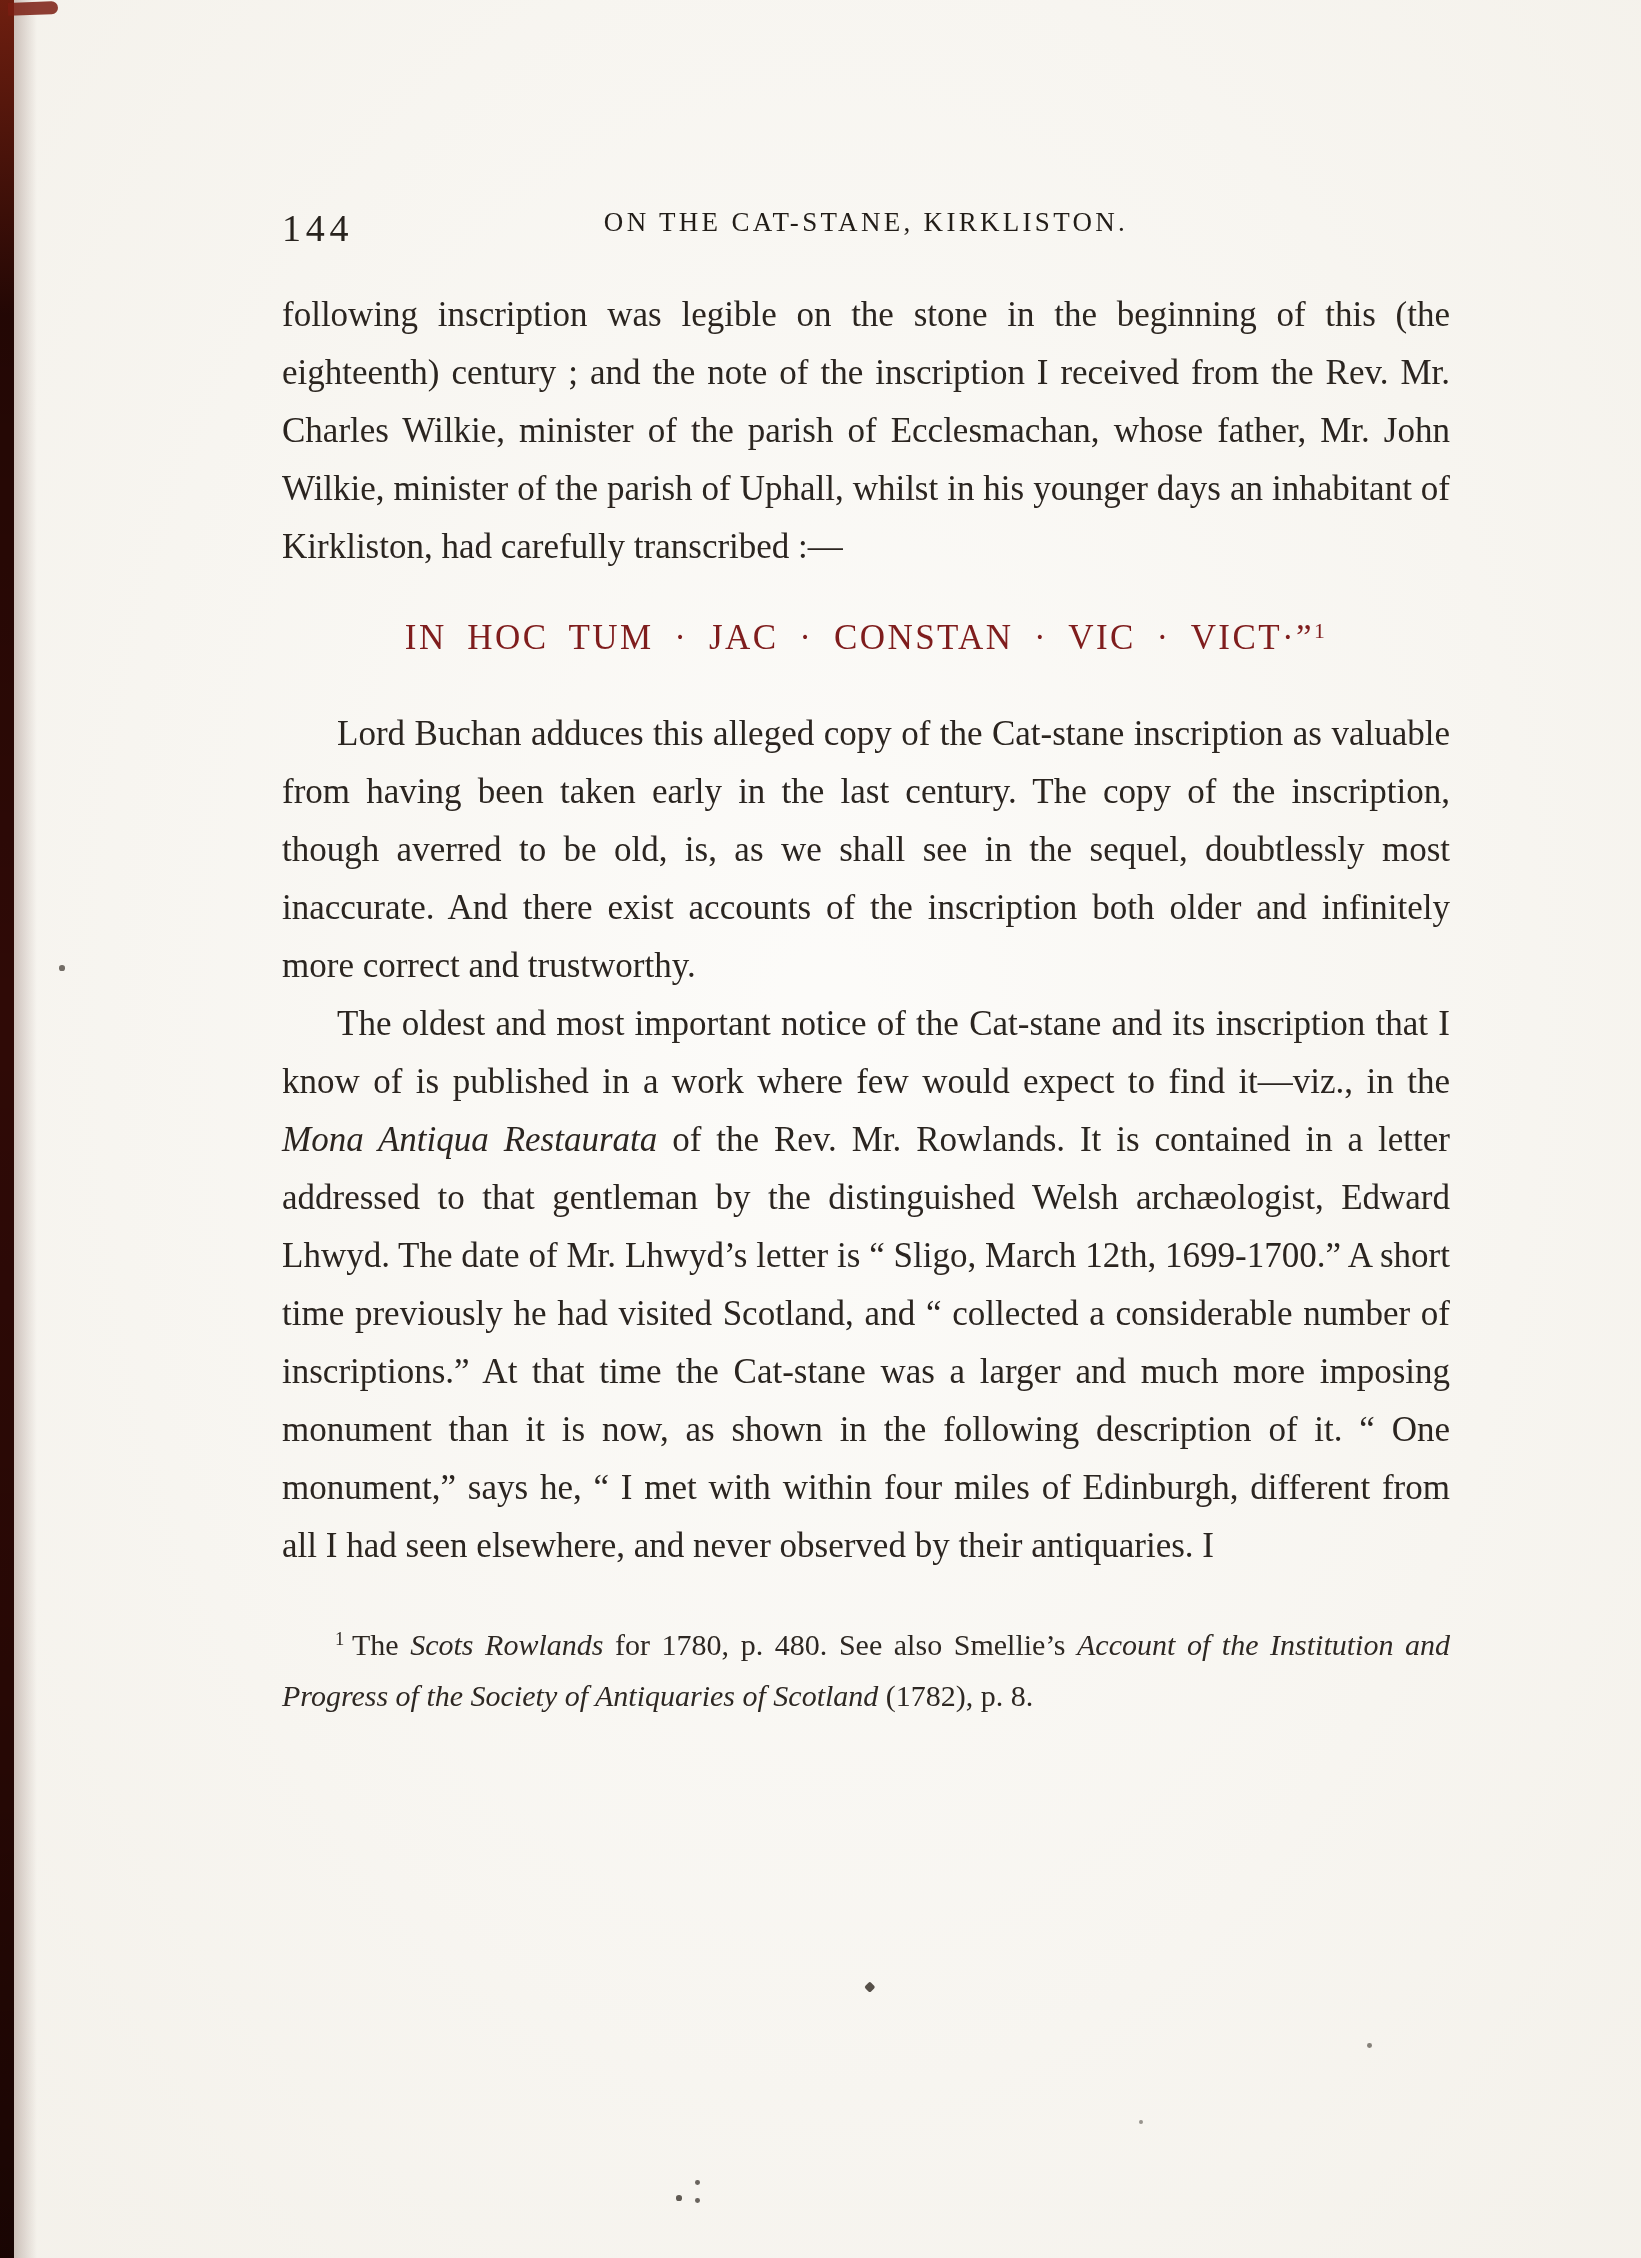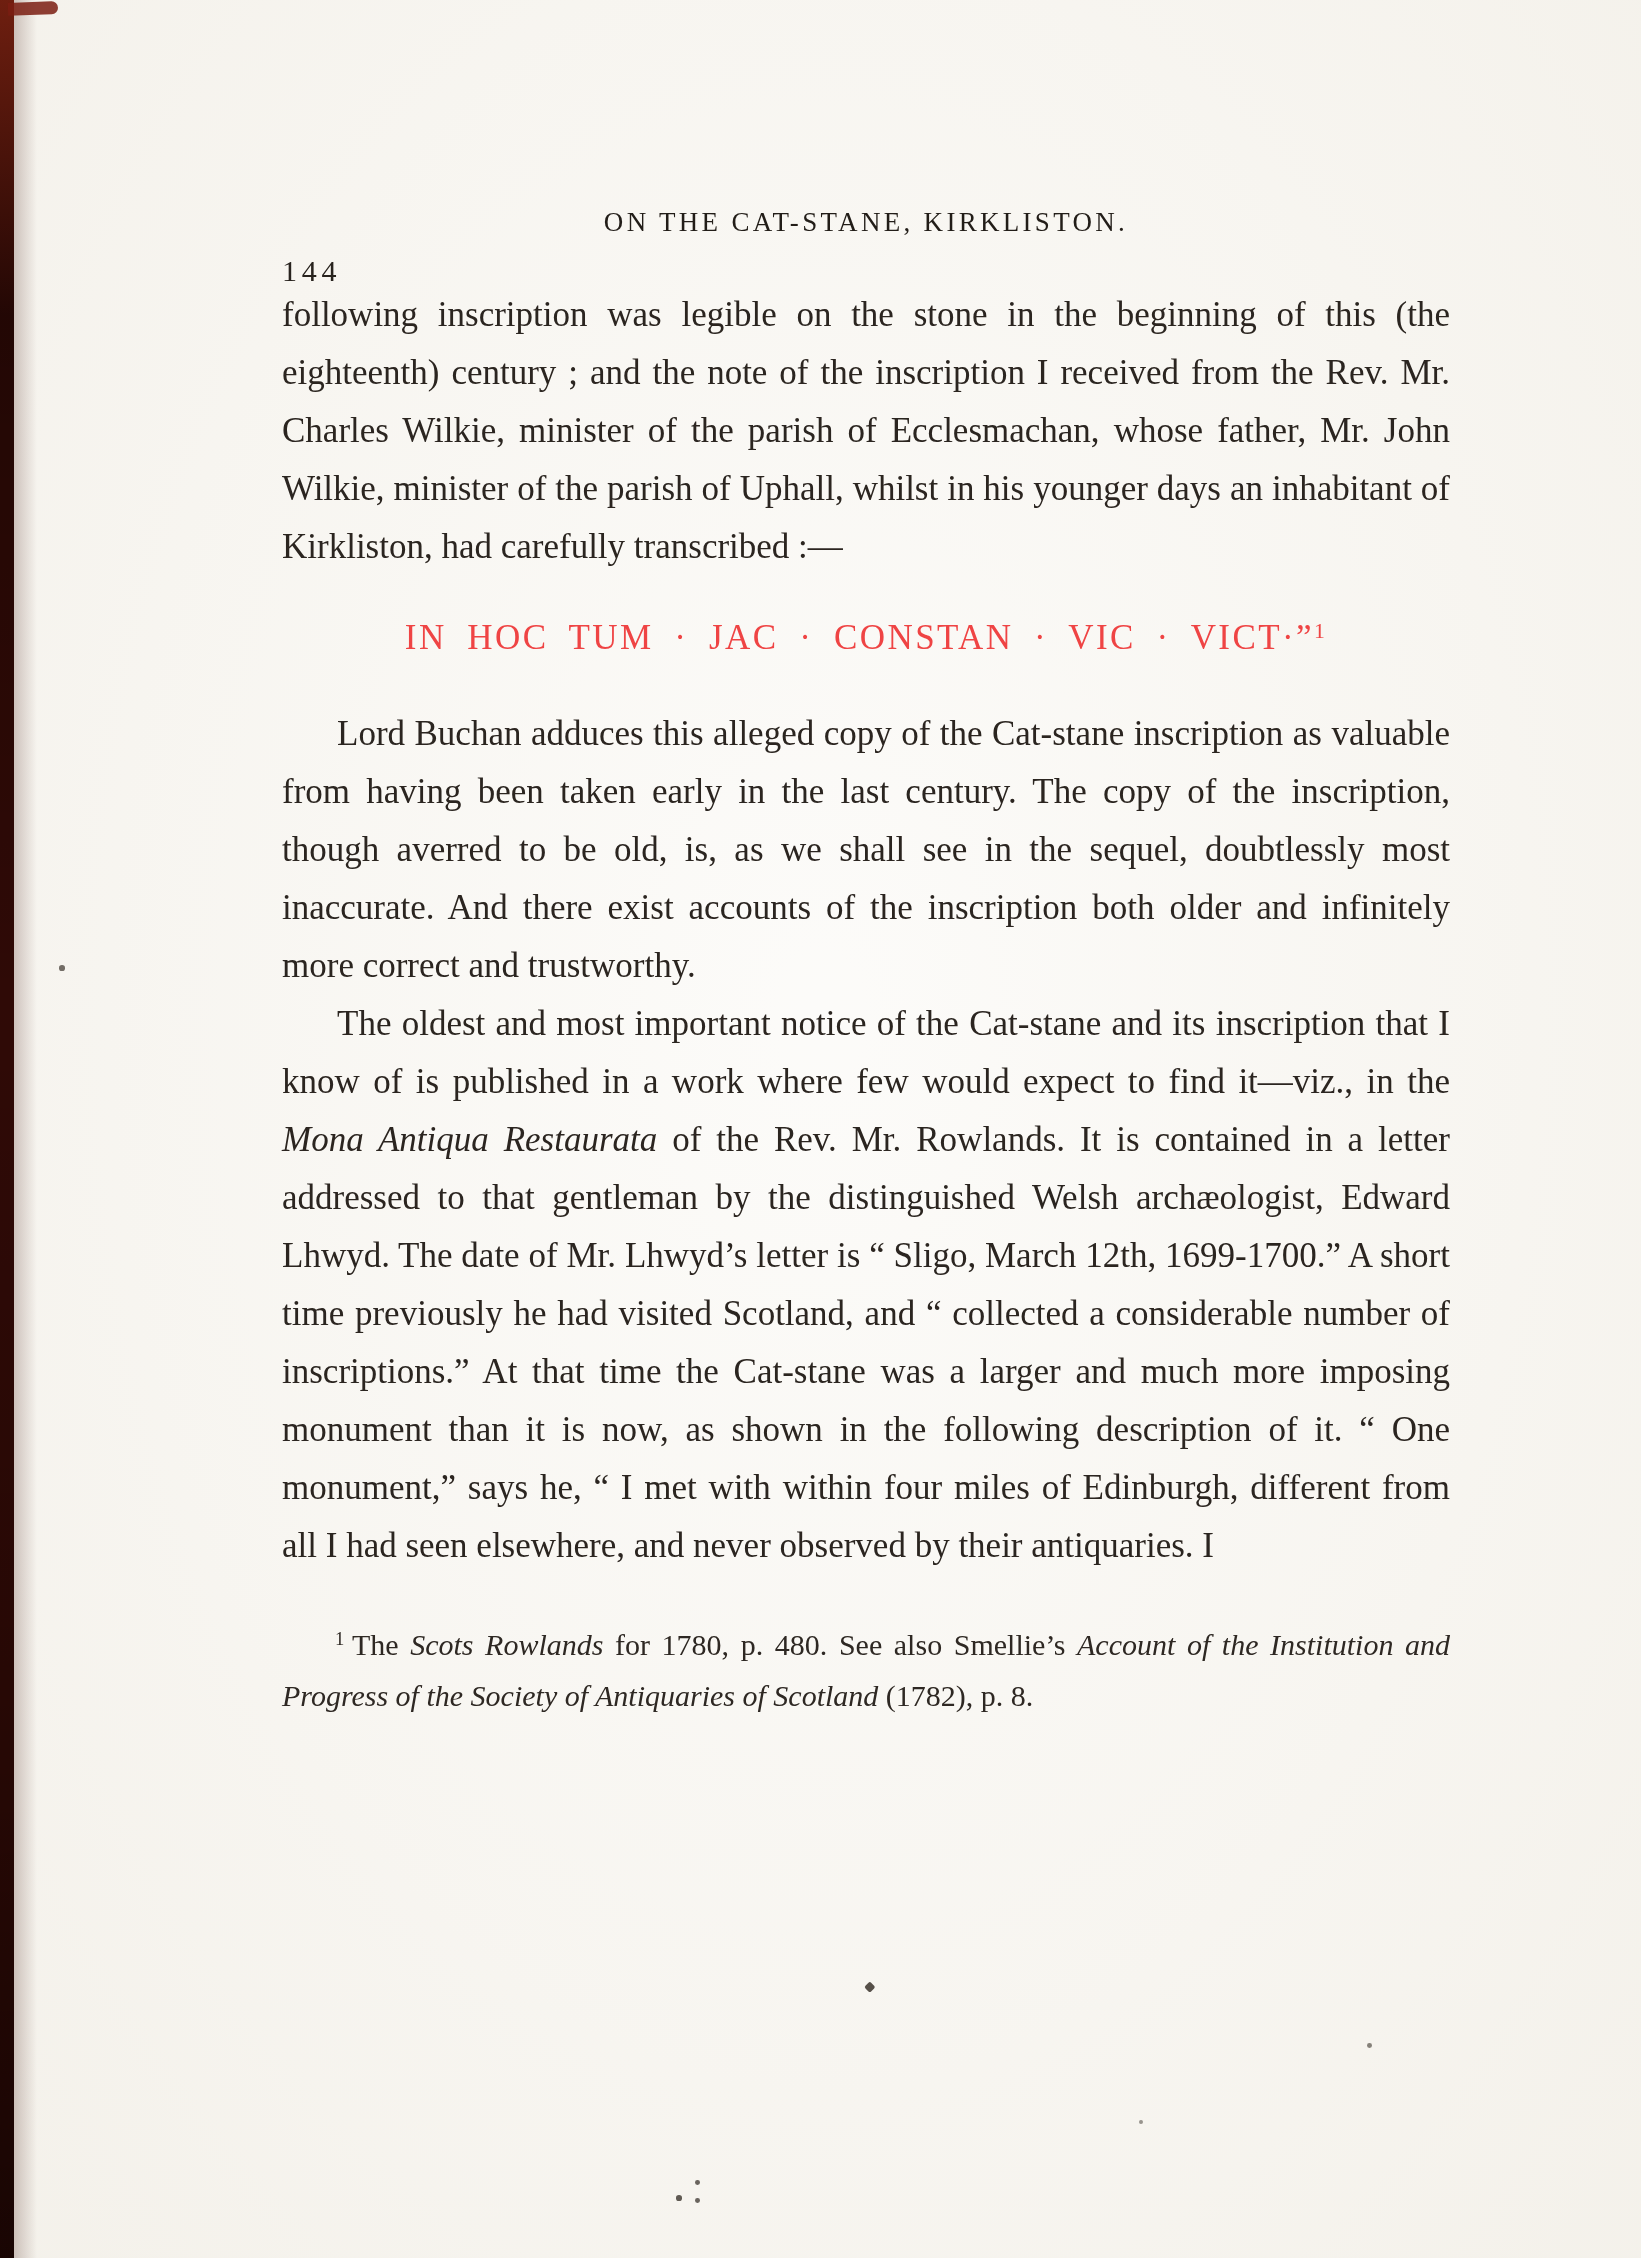--- a/index.html
+++ b/index.html
@@ -35,38 +35,38 @@
 
   .column {
     position: absolute; left: 282px; top: 206px; width: 1168px;
   }
 
   .page-header {
     position: relative; height: 44px; margin-bottom: 36px;
   }
   .page-number {
     position: absolute; left: 0; top: 0;
-    font-size: 30px; letter-spacing: 4.8px; color: #28231e; margin-top: 48px;
+    font-size: 38px; letter-spacing: 4.8px; color: #28231e;
   }
   .running-title {
     position: absolute; left: 0; right: 0; top: 1px;
     text-align: center; font-size: 27px; letter-spacing: 3.3px; color: #221d18;
   }
 
   .body-text {
     font-size: 35px; line-height: 58px; text-align: justify;
   }
   .para { margin: 0; }
   .para.indent { text-indent: 55px; }
 
   .inscription {
     margin: 32.5px 0 38px;
     text-align: center; text-indent: 0;
     font-size: 35px; letter-spacing: 2.4px; word-spacing: 9.6px;
-    color: #ef4444;
+    color: #7f1d1d;
   }
 
   .it { font-style: italic; }
   sup, .sup {
     font-size: 0.62em; line-height: 0;
     vertical-align: baseline; position: relative; top: -0.5em;
   }
 
   .footnote {
     margin-top: 44px;

